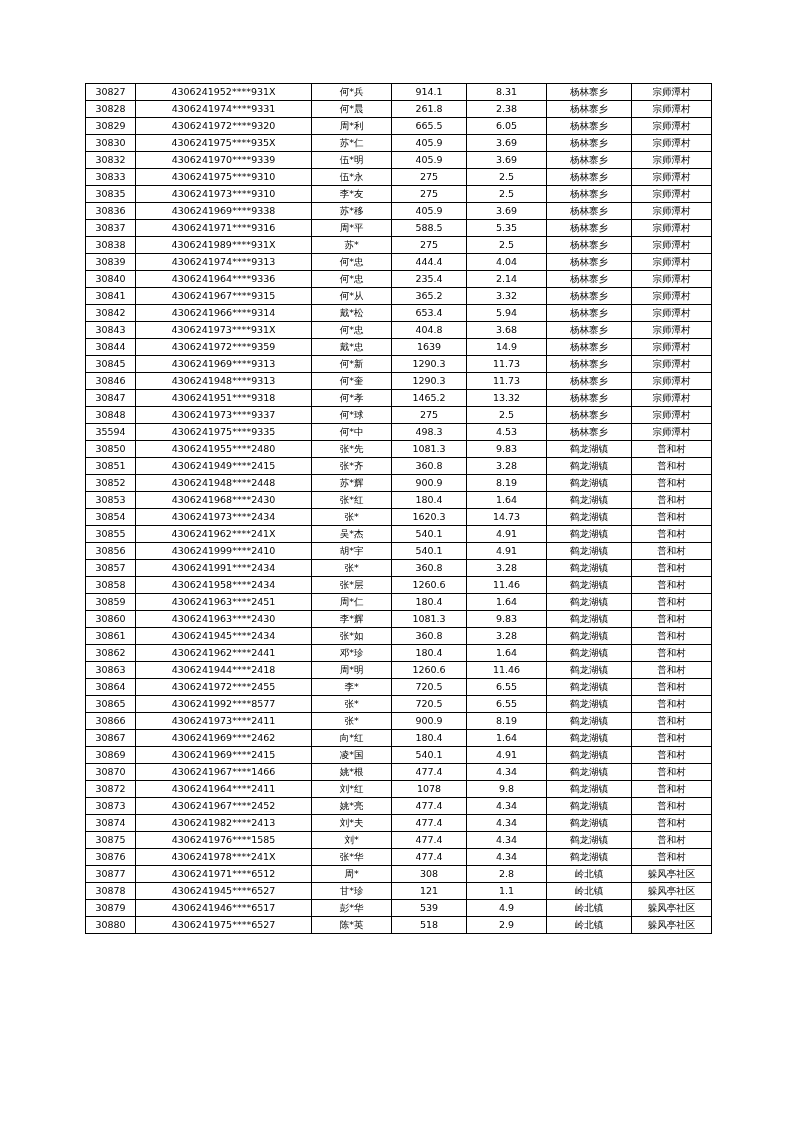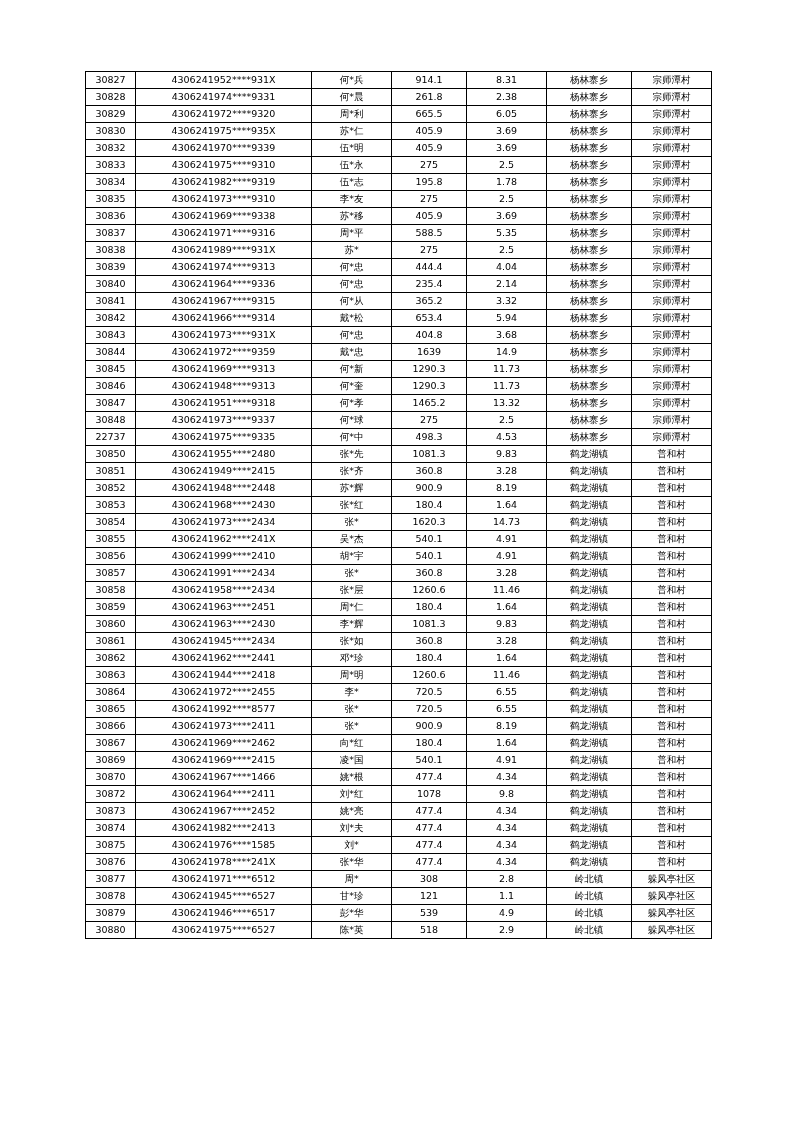--- a/index.html
+++ b/index.html
@@ -17,20 +17,21 @@
   .sheet {
     position: absolute;
     left: 85px;
     top: 71px;
     width: 626px;
   }
   table.records {
     border-collapse: collapse;
     table-layout: fixed;
     width: 100%;
+    margin-top: 12px;
   }
   table.records td {
     border: 1px solid #000000;
     height: 17px;
     box-sizing: border-box;
     font-size: 9.5px;
     line-height: 1;
     text-align: center;
     vertical-align: middle;
     padding: 0 2px;
@@ -101,29 +102,20 @@
         <tr>
           <td>30833</td>
           <td>4306241975****9310</td>
           <td>伍*永</td>
           <td>275</td>
           <td>2.5</td>
           <td>杨林寨乡</td>
           <td>宗师潭村</td>
         </tr>
         <tr>
-          <td>30834</td>
-          <td>4306241982****9319</td>
-          <td>伍*志</td>
-          <td>195.8</td>
-          <td>1.78</td>
-          <td>杨林寨乡</td>
-          <td>宗师潭村</td>
-        </tr>
-        <tr>
           <td>30835</td>
           <td>4306241973****9310</td>
           <td>李*友</td>
           <td>275</td>
           <td>2.5</td>
           <td>杨林寨乡</td>
           <td>宗师潭村</td>
         </tr>
         <tr>
           <td>30836</td>
@@ -236,21 +228,21 @@
         <tr>
           <td>30848</td>
           <td>4306241973****9337</td>
           <td>何*球</td>
           <td>275</td>
           <td>2.5</td>
           <td>杨林寨乡</td>
           <td>宗师潭村</td>
         </tr>
         <tr>
-          <td>22737</td>
+          <td>35594</td>
           <td>4306241975****9335</td>
           <td>何*中</td>
           <td>498.3</td>
           <td>4.53</td>
           <td>杨林寨乡</td>
           <td>宗师潭村</td>
         </tr>
         <tr>
           <td>30850</td>
           <td>4306241955****2480</td>

